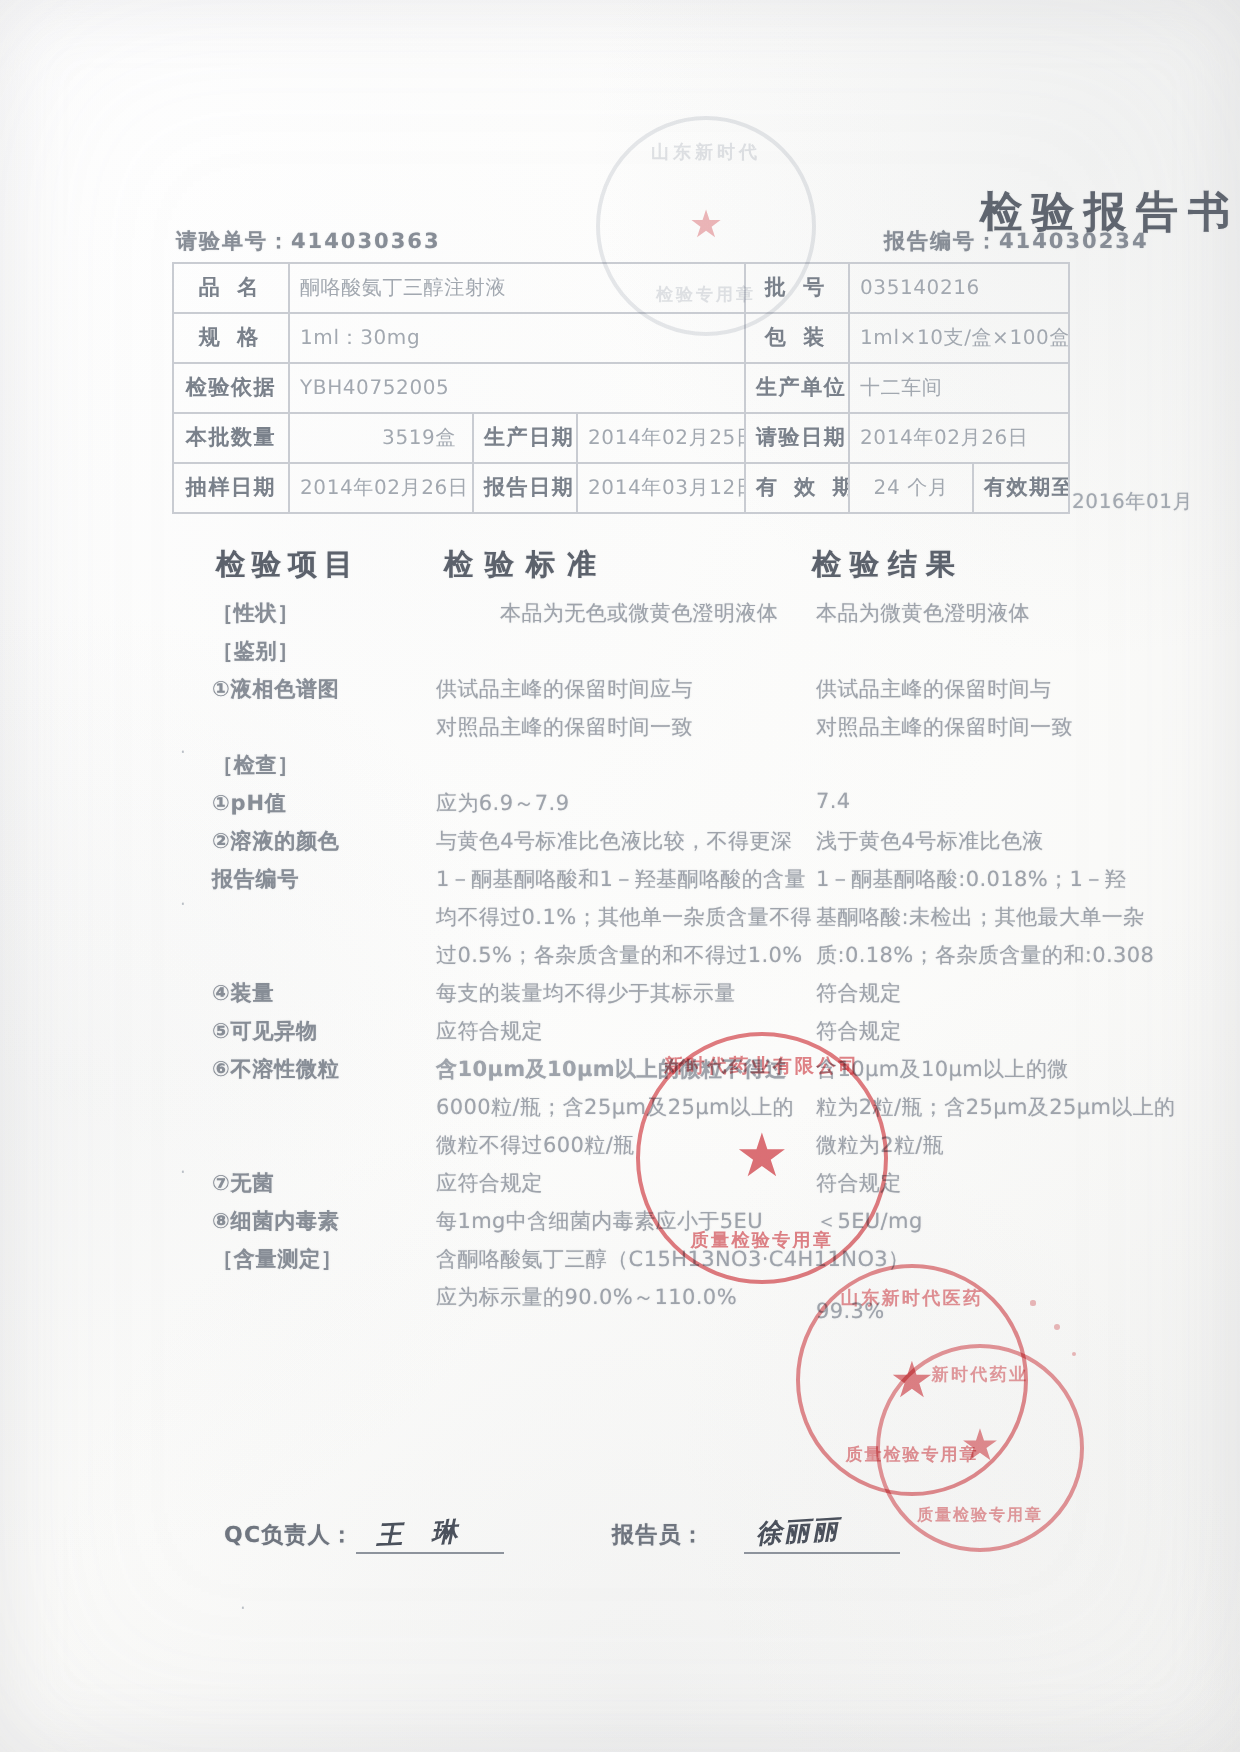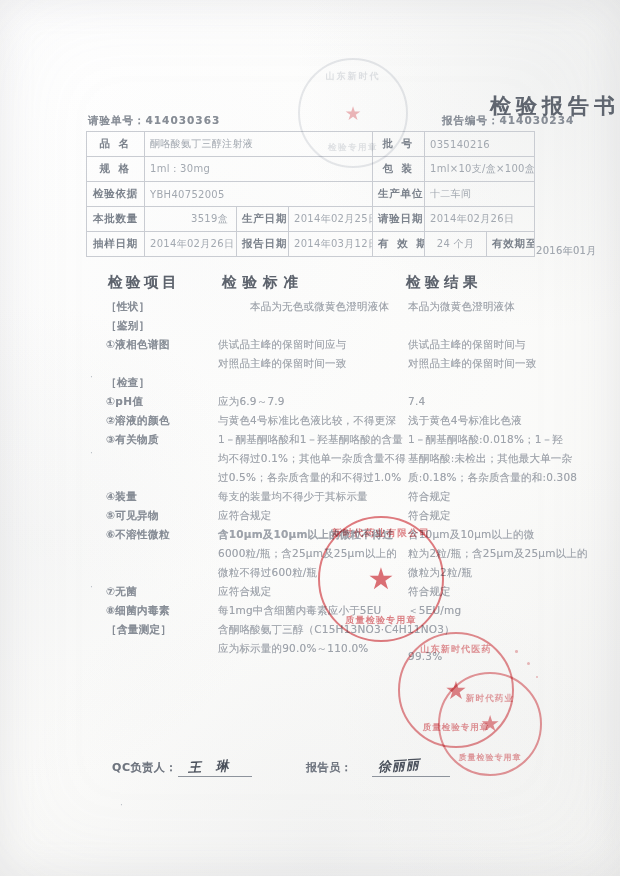--- a/index.html
+++ b/index.html
@@ -299,21 +299,21 @@
       <div class="t row-std col-std" style="top: 357px;">对照品主峰的保留时间一致</div>
       <div class="t row-res col-res" style="top: 338px;">供试品主峰的保留时间与</div>
       <div class="t row-res col-res" style="top: 357px;">对照品主峰的保留时间一致</div>
       <div class="t row-item col-item mid" style="top: 376px;">［检查］</div>
       <div class="t row-item col-item mid" style="top: 395px;">①pH值</div>
       <div class="t row-std col-std" style="top: 395px;">应为6.9～7.9</div>
       <div class="t row-res col-res" style="top: 395px;">7.4</div>
       <div class="t row-item col-item mid" style="top: 414px;">②溶液的颜色</div>
       <div class="t row-std col-std" style="top: 414px;">与黄色4号标准比色液比较，不得更深</div>
       <div class="t row-res col-res" style="top: 414px;">浅于黄色4号标准比色液</div>
-      <div class="t row-item col-item mid" style="top: 433px;">③有关物质</div>
+      <div class="t row-item col-item mid" style="top: 433px;">报告编号</div>
       <div class="t row-std col-std" style="top: 433px;">1－酮基酮咯酸和1－羟基酮咯酸的含量</div>
       <div class="t row-std col-std" style="top: 452px;">均不得过0.1%；其他单一杂质含量不得</div>
       <div class="t row-std col-std" style="top: 471px;">过0.5%；各杂质含量的和不得过1.0%</div>
       <div class="t row-res col-res" style="top: 433px;">1－酮基酮咯酸:0.018%；1－羟</div>
       <div class="t row-res col-res" style="top: 452px;">基酮咯酸:未检出；其他最大单一杂</div>
       <div class="t row-res col-res" style="top: 471px;">质:0.18%；各杂质含量的和:0.308</div>
       <div class="t row-item col-item mid" style="top: 490px;">④装量</div>
       <div class="t row-std col-std" style="top: 490px;">每支的装量均不得少于其标示量</div>
       <div class="t row-res col-res" style="top: 490px;">符合规定</div>
       <div class="t row-item col-item mid" style="top: 509px;">⑤可见异物</div>
@@ -363,21 +363,21 @@
 
   <div class="stamp" id="stamp-low">
     <div class="ring"></div>
     <div class="arc" style="top:11px; font-size:9px; letter-spacing:1.2px;">山东新时代医药</div>
     <div class="star" style="font-size:25px;">★</div>
     <div class="sub" style="bottom:14px; font-size:8.5px; letter-spacing:1px;">质量检验专用章</div>
   </div>
 
   <div class="stamp" id="stamp-sig">
     <div class="ring"></div>
-    <div class="arc" style="top:21px; font-size:8.5px; letter-spacing:1.2px;font-family:Liberation Mono, monospace;">新时代药业</div>
+    <div class="arc" style="top:10px; font-size:8.5px; letter-spacing:1.2px;font-family:Liberation Mono, monospace;">新时代药业</div>
     <div class="star" style="font-size:22px;">★</div>
     <div class="sub" style="bottom:13px; font-size:8px; letter-spacing:1px;">质量检验专用章</div>
   </div>
 
   <div class="fleck" style="left:527px; top:662px; width:3px; height:3px;"></div>
   <div class="fleck" style="left:536px; top:676px; width:2px; height:2px;"></div>
   <div class="fleck" style="left:515px; top:650px; width:2.5px; height:2.5px;"></div>
   <div class="smudge" style="left:90px;  top:372px;">·</div>
   <div class="smudge" style="left:90px;  top:448px;">·</div>
   <div class="smudge" style="left:90px;  top:582px;">·</div>

